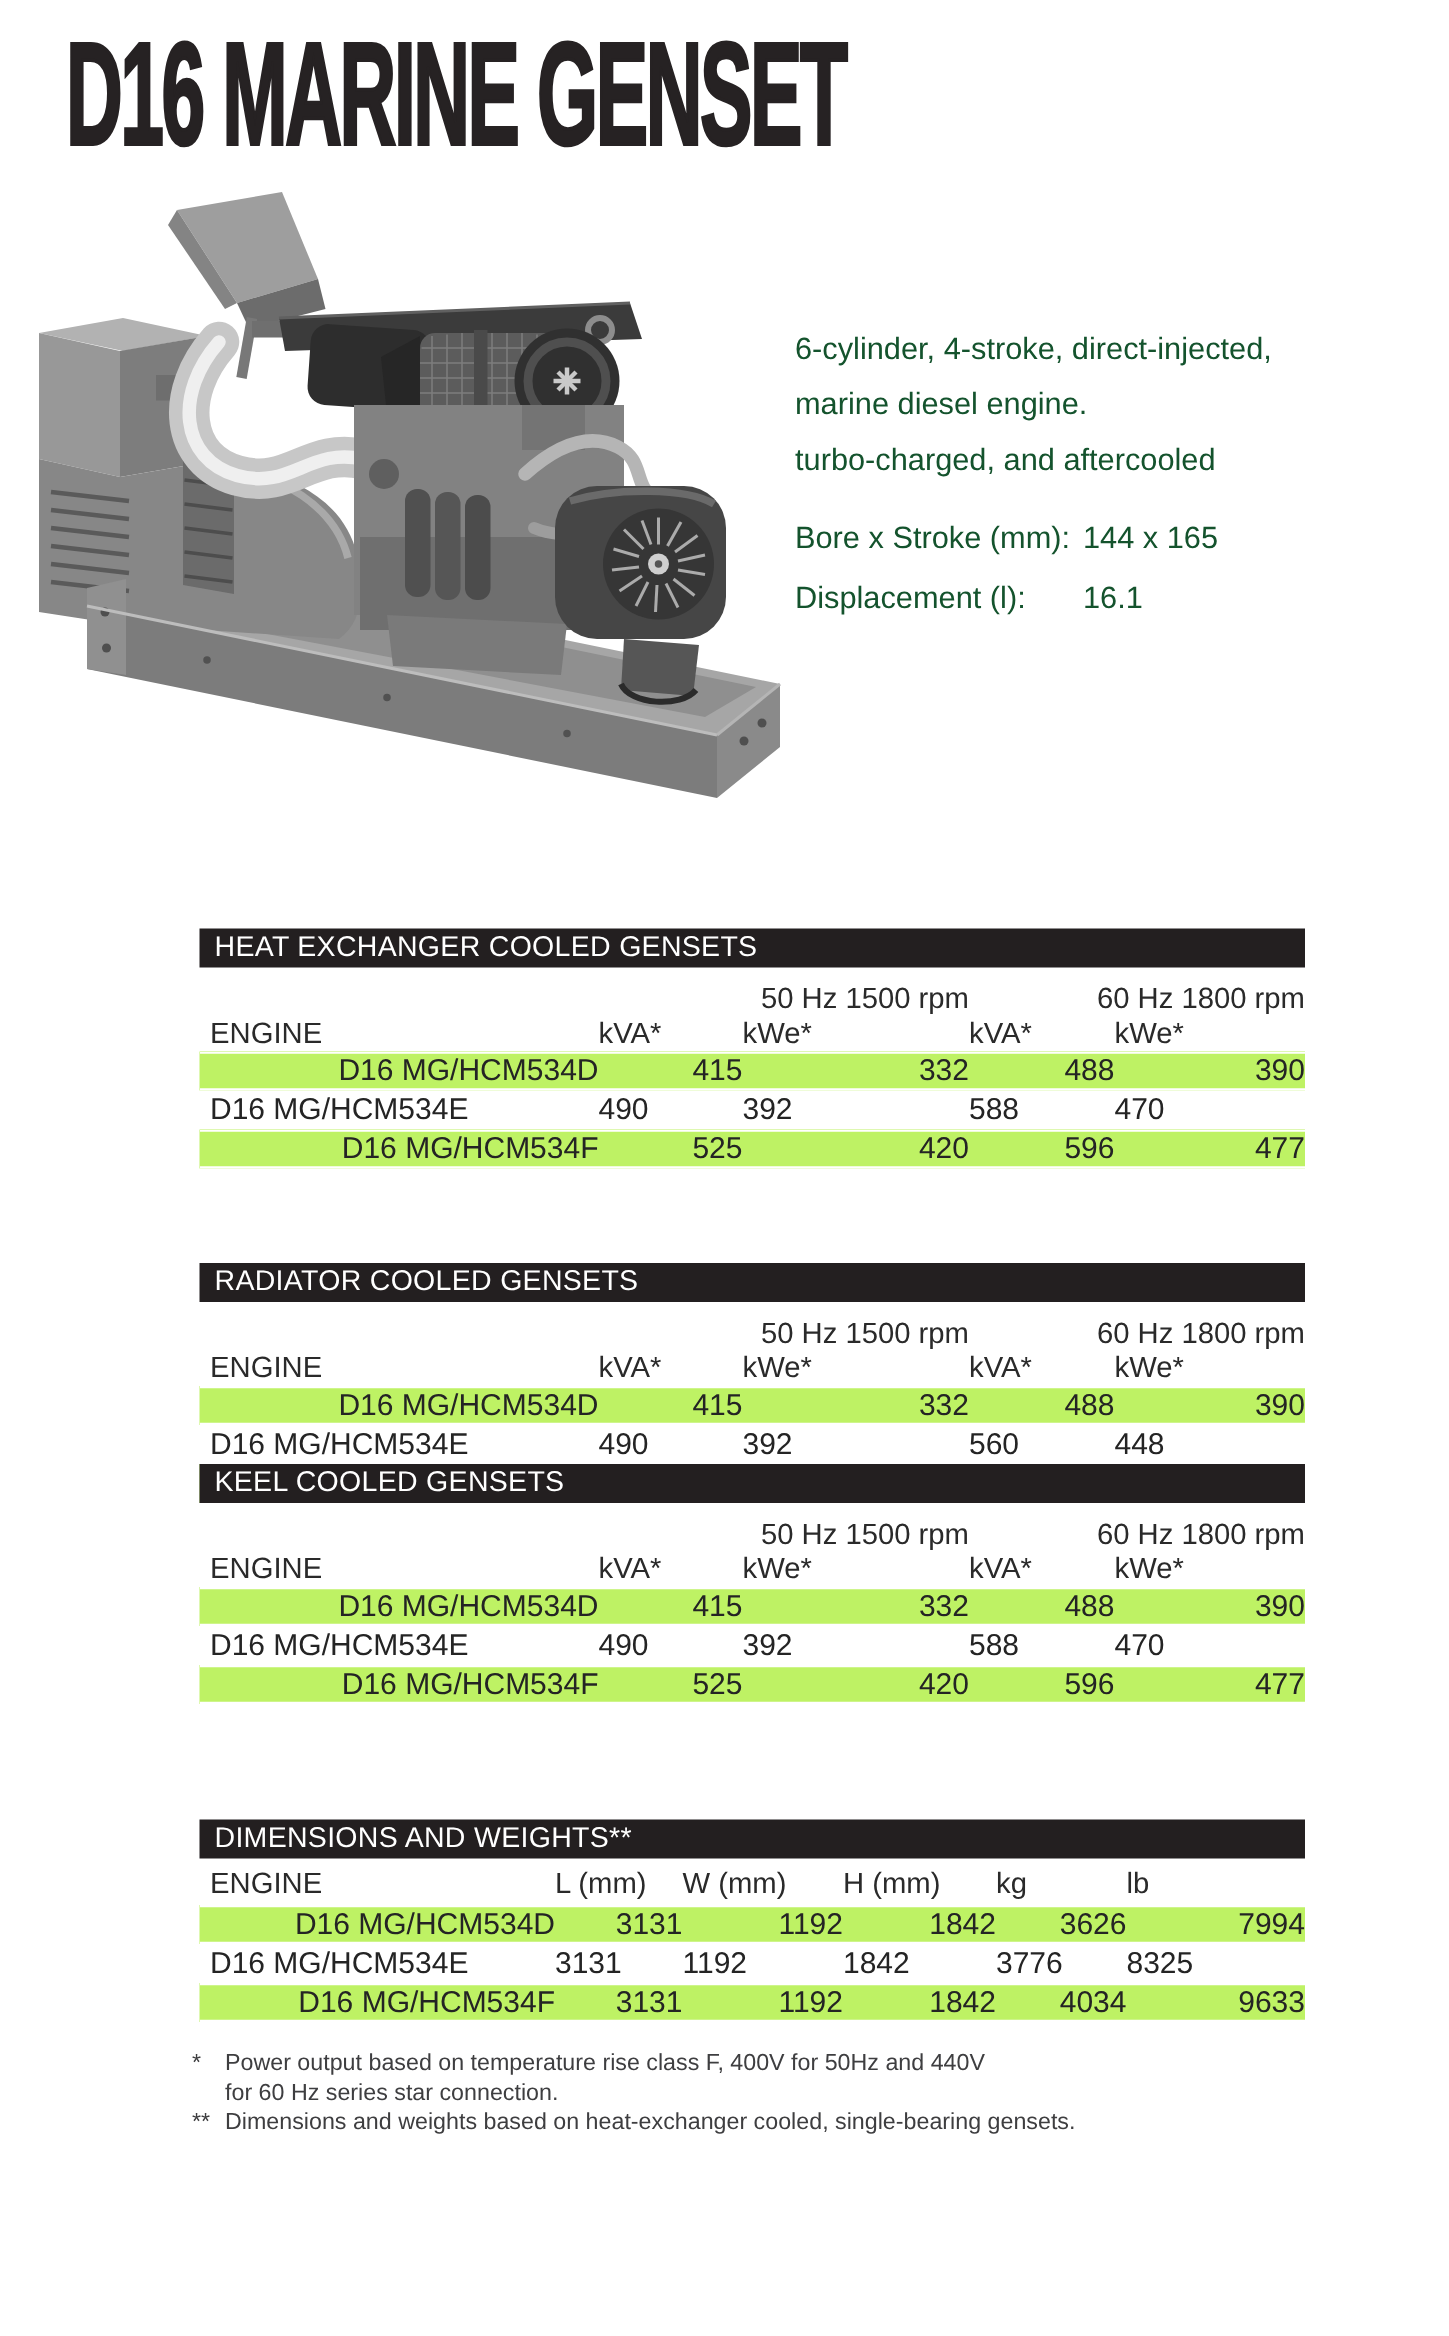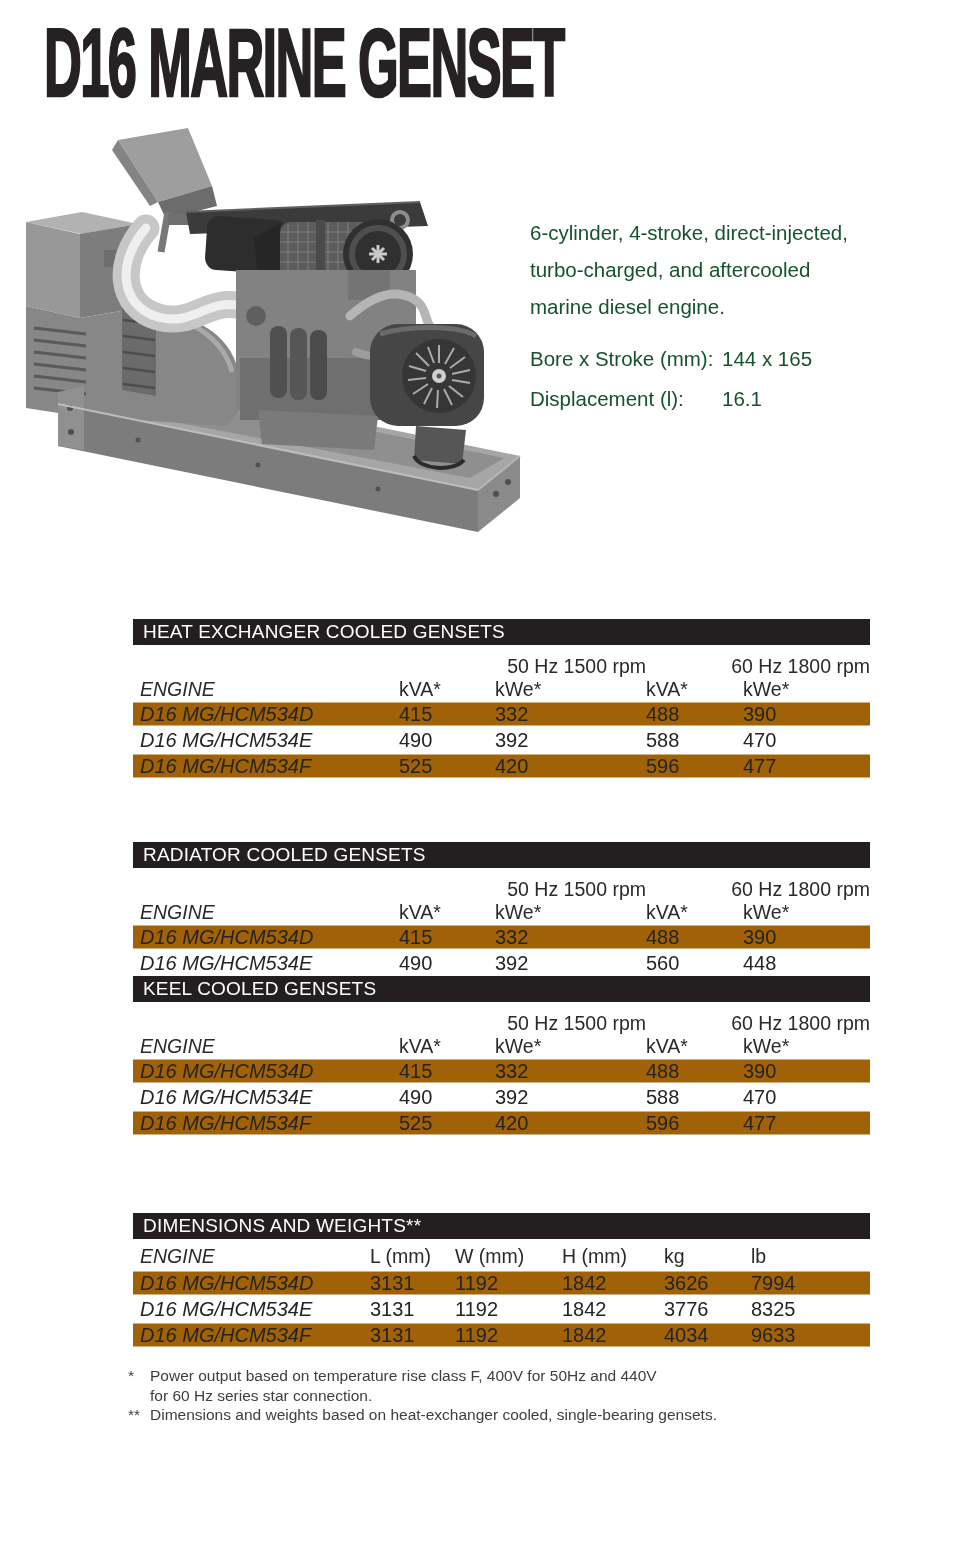--- a/index.html
+++ b/index.html
@@ -30,23 +30,23 @@
   }
   .pt-grid{display:grid;grid-template-columns:266px 96px 151px 97px 127px;}
   .pt-group{display:grid;grid-template-columns:266px 247px 224px;}
   .dt-grid{display:grid;grid-template-columns:237px 85px 107px 102px 87px 119px;}
   .grow{height:28px;align-items:end;margin-top:4px;text-align:right;}
   .grow .cell{font-size:19.5px;line-height:22px;color:#2a2a2a;}
   .hrow{height:24px;align-items:center;}
   .hrow .cell{font-size:19.5px;color:#2a2a2a;}
   .drow{height:26px;align-items:center;}
   .drow .cell{font-size:20px;color:#242424;}
-  .drow.alt{background:#a16207;box-shadow:inset 0 1.5px 0 #ffffff, inset 0 -1.5px 0 #ffffff;}
+  .drow.alt{background:#bef264;box-shadow:inset 0 1.5px 0 #ffffff, inset 0 -1.5px 0 #ffffff;text-align:right;}
   .cell{white-space:nowrap;overflow:visible;}
-  .cell.first{padding-left:7px;font-style:italic;}
+  .cell.first{padding-left:7px;}
   
   .footnotes{position:absolute;left:128px;top:1366px;width:660px;color:#3e3e40;}
   .fn{display:grid;grid-template-columns:22px 1fr;font-size:15.5px;line-height:19.5px;}
   .fn + .fn{margin-top:0px;}
   .fnm{text-align:left;}
 </style>
 </head>
 <body>
 
 <div class="page">
@@ -184,22 +184,22 @@
       <circle cx="120" cy="320" r="2.5" fill="#515151"></circle>
         <circle cx="240" cy="345" r="2.5" fill="#515151"></circle>
       <circle cx="360" cy="369" r="2.5" fill="#515151"></circle>
         <circle cx="478" cy="374" r="3" fill="#4f4f4f"></circle>
       <circle cx="490" cy="362" r="3" fill="#4f4f4f"></circle>
     </g>
   </svg>
 
   <div class="intro">
     <div class="desc-line">6-cylinder, 4-stroke, direct-injected,</div>
+    <div class="desc-line">marine diesel engine.</div>
     <div class="desc-line">turbo-charged, and aftercooled</div>
-    <div class="desc-line">marine diesel engine.</div>
     <div class="spec" style="margin-top:22px;">
       <span class="spec-label">Bore x Stroke (mm):</span>
       <span class="spec-value">144 x 165</span>
     </div>
     <div class="spec">
       <span class="spec-label">Displacement (l):</span>
       <span class="spec-value">16.1</span>
     </div>
   </div>
 

